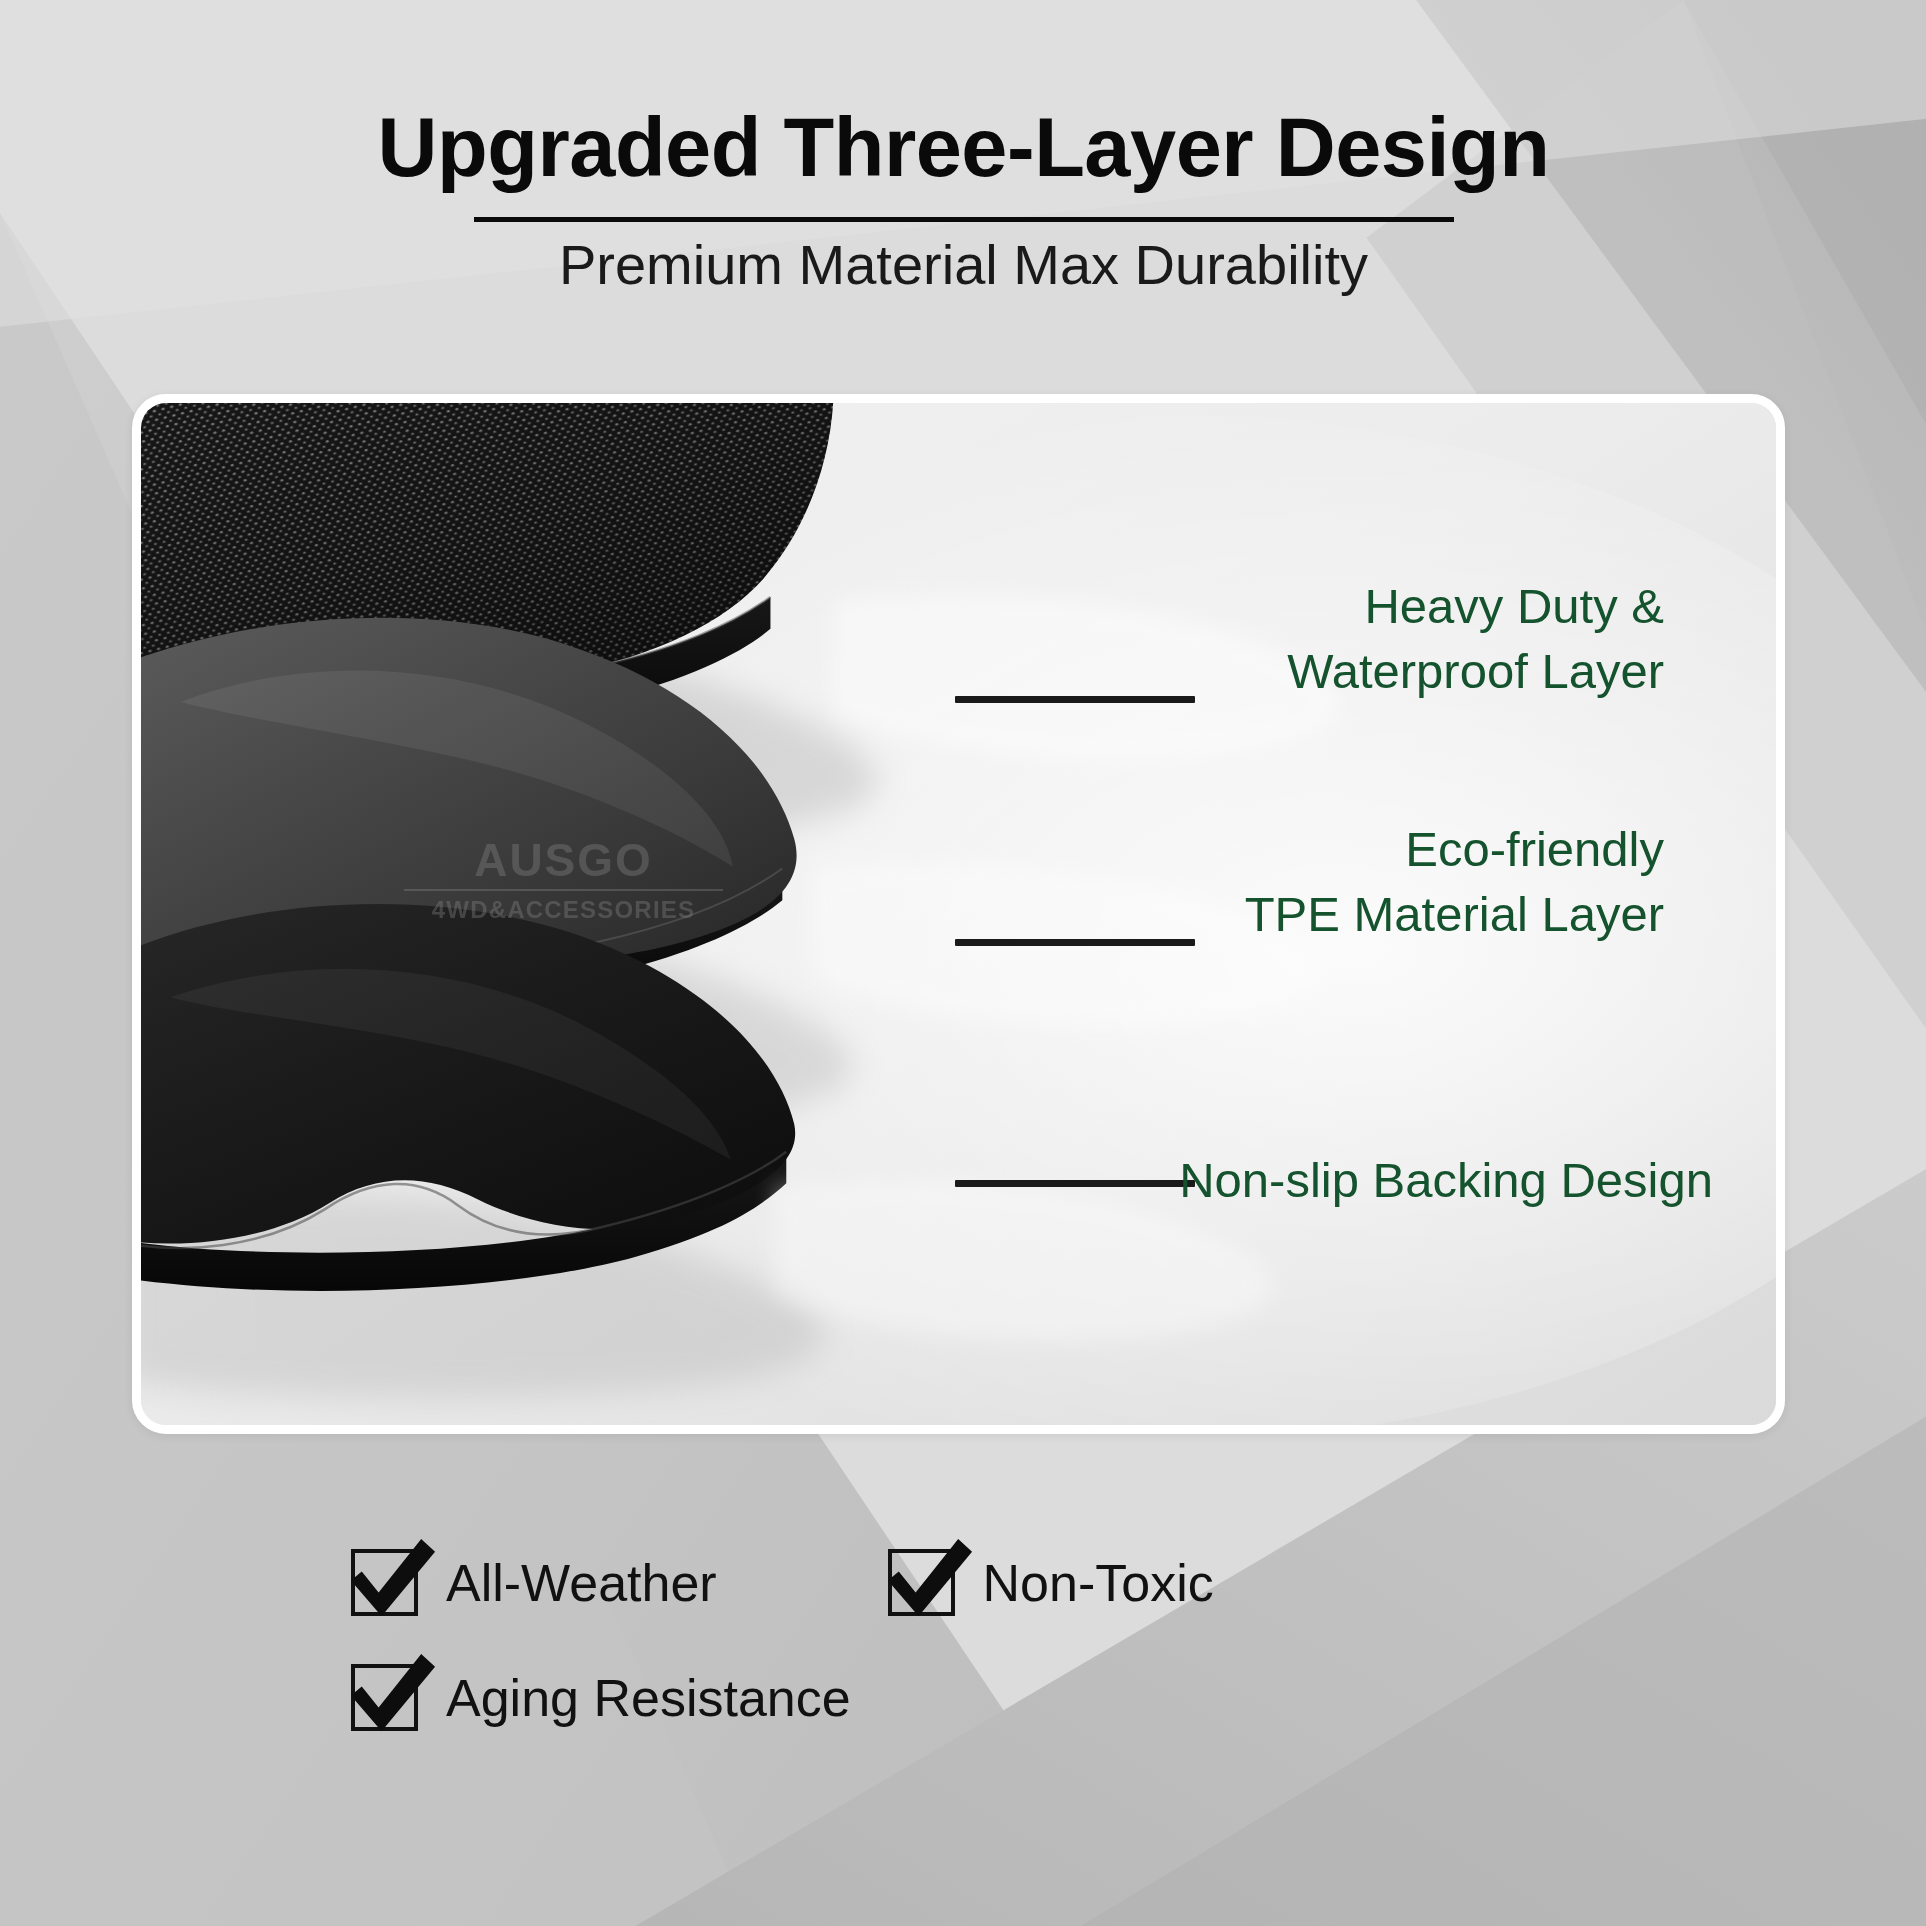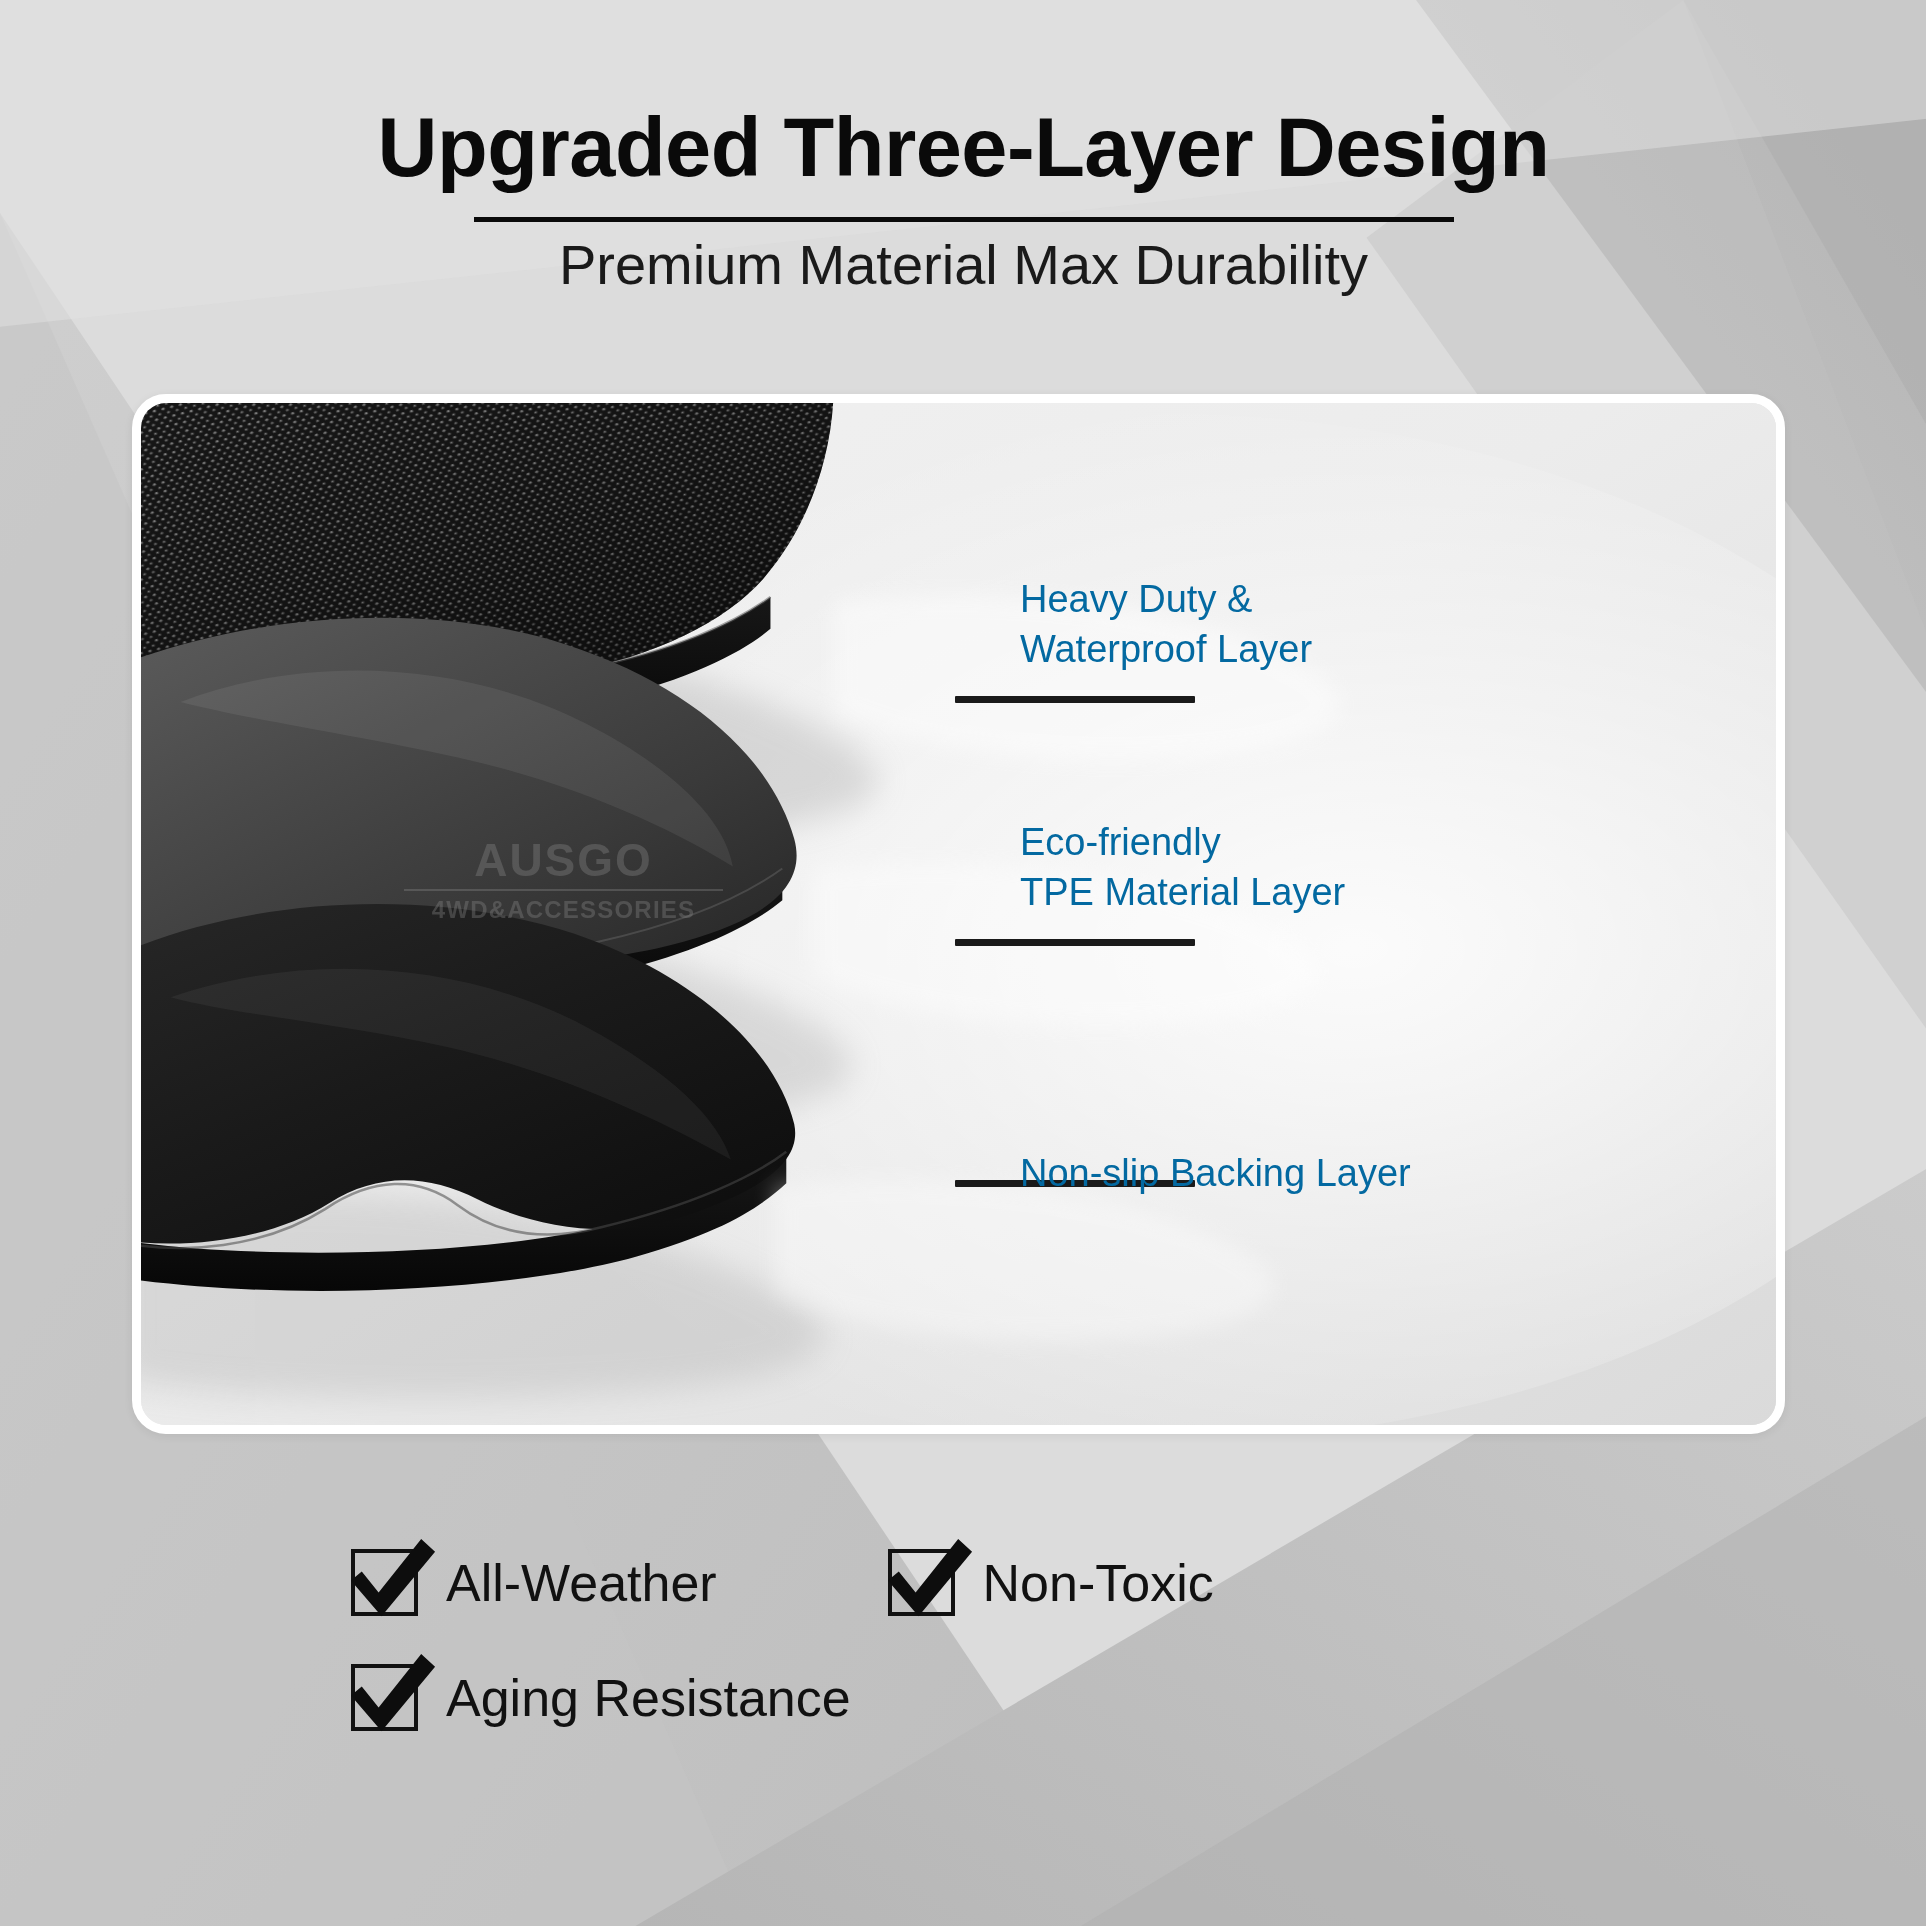--- a/index.html
+++ b/index.html
@@ -66,22 +66,22 @@
     letter-spacing:1.2px;
   }
 
   
   .callout { position:absolute; z-index:12; }
   .callout .lead {
     position:absolute; height:7px; background:#1a1a1a; border-radius:1px;
   }
   .callout .lbl {
     position:absolute;
-    font-size:38px; color:#0369a1; line-height:1.32;
-    text-align:left; white-space:pre-line;
+    font-size:49px; color:#14532d; line-height:1.32;
+    text-align:right; white-space:pre-line;
   }
 
   .c1 .lead { left:955px; top:696px; width:240px; }
   .c1 .lbl  { left:1020px; top:574px; width:644px; }
 
   .c2 .lead { left:955px; top:939px; width:240px; }
   .c2 .lbl  { left:1020px; top:817px; width:644px; }
 
   .c3 .lead { left:955px; top:1180px; width:240px; }
   .c3 .lbl  { left:1020px; top:1148px; width:693px; }
@@ -273,21 +273,21 @@
   <div class="lbl">Heavy Duty &amp;
 Waterproof Layer</div>
 </div>
 <div class="callout c2">
   <div class="lead"></div>
   <div class="lbl">Eco-friendly
 TPE Material Layer</div>
 </div>
 <div class="callout c3">
   <div class="lead"></div>
-  <div class="lbl">Non-slip Backing Layer</div>
+  <div class="lbl">Non-slip Backing Design</div>
 </div>
 
 <div class="features">
 
   <div class="feature">
     <div class="cbox">
       <svg viewBox="0 0 104 104">
         <path d="M12 50 L23 41 L40 62 L83 8 L97 21 L43 86 Z" fill="#0d0d0d"></path>
       </svg>
     </div>

